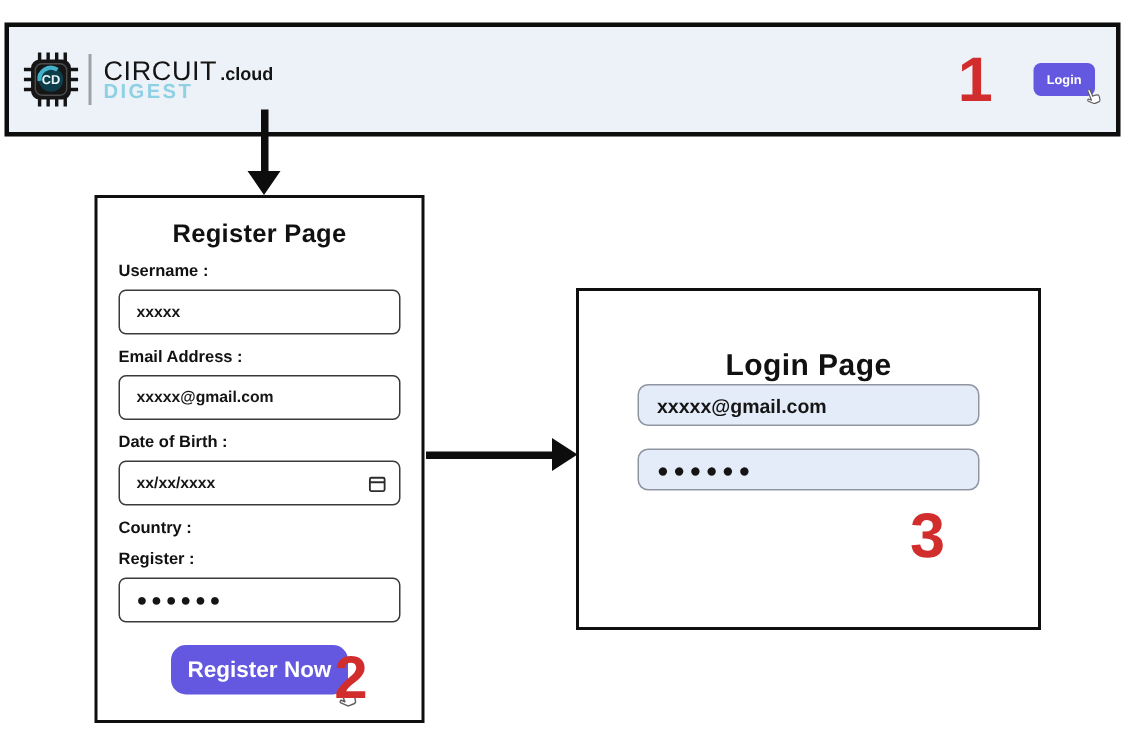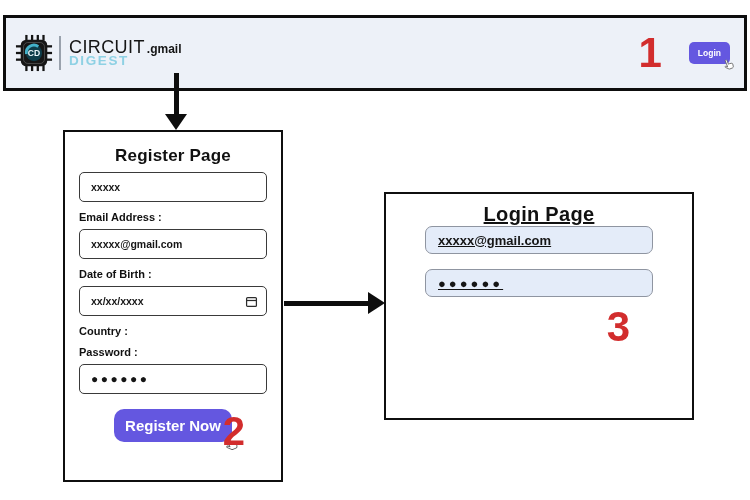--- a/index.html
+++ b/index.html
@@ -57,21 +57,21 @@
     flex:1;min-width:0;border:none;outline:none;background:transparent;padding:0;
     font-family:"Liberation Sans",sans-serif;font-size:10.5px;font-weight:700;color:#151515;
   }
   input.dots{font-size:12px;letter-spacing:2.5px;}
   .btn-row{margin-top:15px;display:flex;justify-content:center;position:relative;}
   .register-now-btn{font-size:15px;padding:8px 11px;border-radius:10px;}
   .step-2{position:absolute;right:22px;top:2px;font-size:40px;}
   
   .login-card{
     position:absolute;left:384px;top:192px;width:310px;height:228px;box-sizing:border-box;
-    border:2.5px solid #0f0f0f;background:#fff;padding-top:9px;text-decoration:underline;
+    border:2.5px solid #0f0f0f;background:#fff;padding-top:39px;
   }
   .login-title{font-size:20px;letter-spacing:.3px;}
   .login-input{
     width:228px;box-sizing:border-box;margin:0 auto;display:flex;align-items:center;
     height:28px;border:1.6px solid #8f95a1;border-radius:7px;
     background:var(--login-input-bg,#e4ecf9);padding:0 12px;
   }
   .login-input:first-of-type{margin-top:24px;}
   .login-input + .login-input{margin-top:15px;}
   .login-input input{
@@ -110,21 +110,21 @@
         <rect x="6" y="6" width="28" height="28" rx="6" fill="#161616"></rect>
         <rect x="9" y="9" width="22" height="22" rx="4.5" fill="none" stroke="#4c4c4c" stroke-width="1"></rect>
         <circle cx="20" cy="20" r="8.6" fill="#0e3d4a"></circle>
         <path d="M12 21 A 8 8 0 0 1 24.5 13.2" stroke="#43b1c9" stroke-width="3" fill="none"></path>
         <text x="20" y="23.4" text-anchor="middle" font-size="9" font-weight="bold" fill="#eaf7fb">CD</text>
       </svg>
       <div class="logo-divider"></div>
       <div class="brand-text">
         <div class="brand-line1">
           <span class="brand-circuit">CIRCUIT</span>
-          <span class="brand-cloud">.gmail</span>
+          <span class="brand-cloud">.cloud</span>
         </div>
         <div class="brand-digest">DIGEST</div>
       </div>
     </div>
 
     <div class="header-right">
       <span class="step-num step-1">1</span>
       <span class="btn-wrap">
         <button class="btn header-login-btn">Login</button>
         <svg class="cursor cursor-sm" viewBox="0 0 20 22">
@@ -139,41 +139,42 @@
     <div class="down-head"></div>
   </div>
   <div>
     <div class="arrow-part right-shaft"></div>
     <div class="right-head"></div>
   </div>
 
   <div class="register-card">
     <div class="card-title register-title">Register Page</div>
 
+    <div class="field-label">Username :</div>
     <div class="input-box">
       <input readonly="" value="xxxxx" style="">
     </div>
 
     <div class="field-label">Email Address :</div>
     <div class="input-box">
       <input readonly="" value="xxxxx@gmail.com" style="">
     </div>
 
     <div class="field-label">Date of Birth :</div>
     <div class="input-box">
       <input readonly="" value="xx/xx/xxxx" style="">
       <svg width="13" height="13" viewBox="0 0 18 18">
         <rect x="2.2" y="3.5" width="13.6" height="12.3" rx="1.4" fill="none" stroke="#2c2c2c" stroke-width="1.7"></rect>
         <line x1="2.2" y1="7.6" x2="15.8" y2="7.6" stroke="#2c2c2c" stroke-width="1.7"></line>
       </svg>
     </div>
 
     <div class="field-label">Country :</div>
 
-    <div class="field-label">Password :</div>
+    <div class="field-label">Register :</div>
     <div class="input-box">
       <input readonly="" class="dots" value="●●●●●●" style="">
     </div>
 
     <div class="btn-row">
       <span class="btn-wrap">
         <button class="btn register-now-btn">Register Now</button>
         <svg class="cursor cursor-md" viewBox="0 0 20 22">
           <path d="M7.3 1.6 C7.3 0.7 8 0 8.9 0 C9.8 0 10.5 0.7 10.5 1.6 L10.5 9.6 L11.6 9.4 C12 9.3 12.4 9.3 12.8 9.4 L16.4 10.2 C17.4 10.4 18 11.3 17.9 12.3 L17.2 16.6 C17 17.8 16 18.7 14.8 18.7 L9.9 18.7 C9.2 18.7 8.5 18.4 8 17.9 L3.3 13.2 C2.8 12.7 2.8 11.9 3.3 11.4 C3.8 10.9 4.6 10.9 5.1 11.4 L7.3 13.6 Z" fill="#ffffff" stroke="#5e5e5e" stroke-width="1.4" stroke-linejoin="round"></path>
         </svg>

